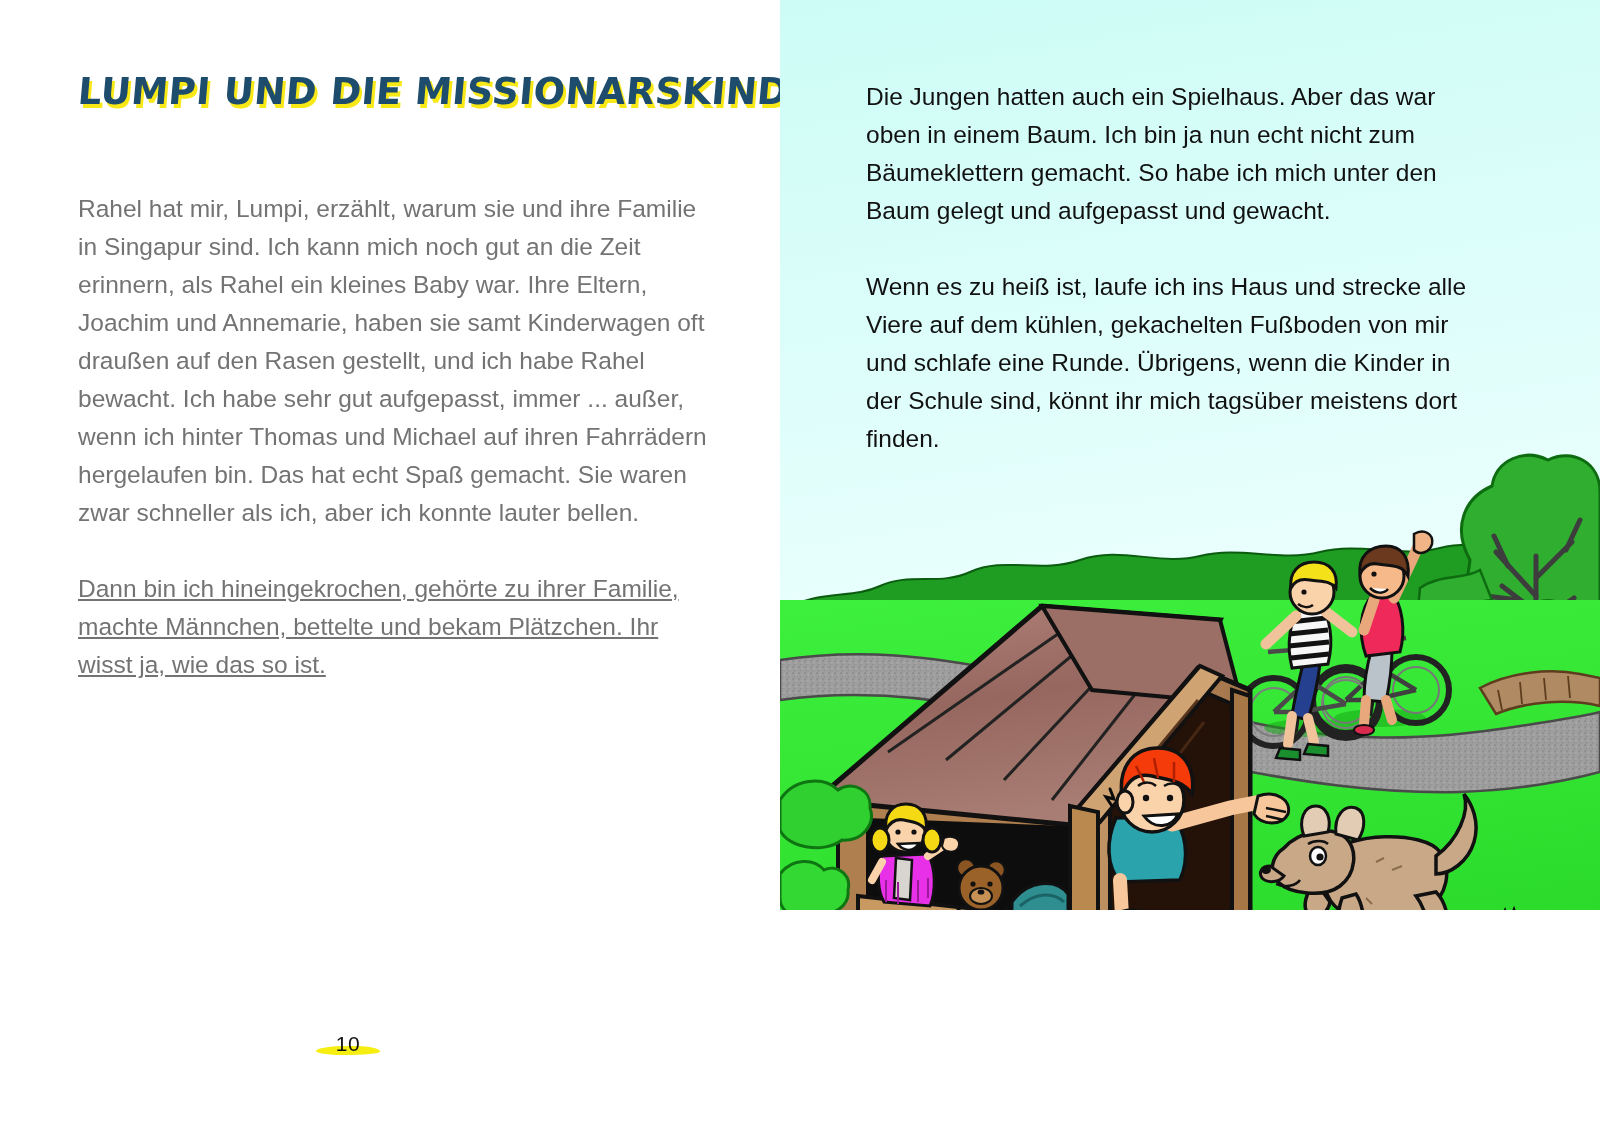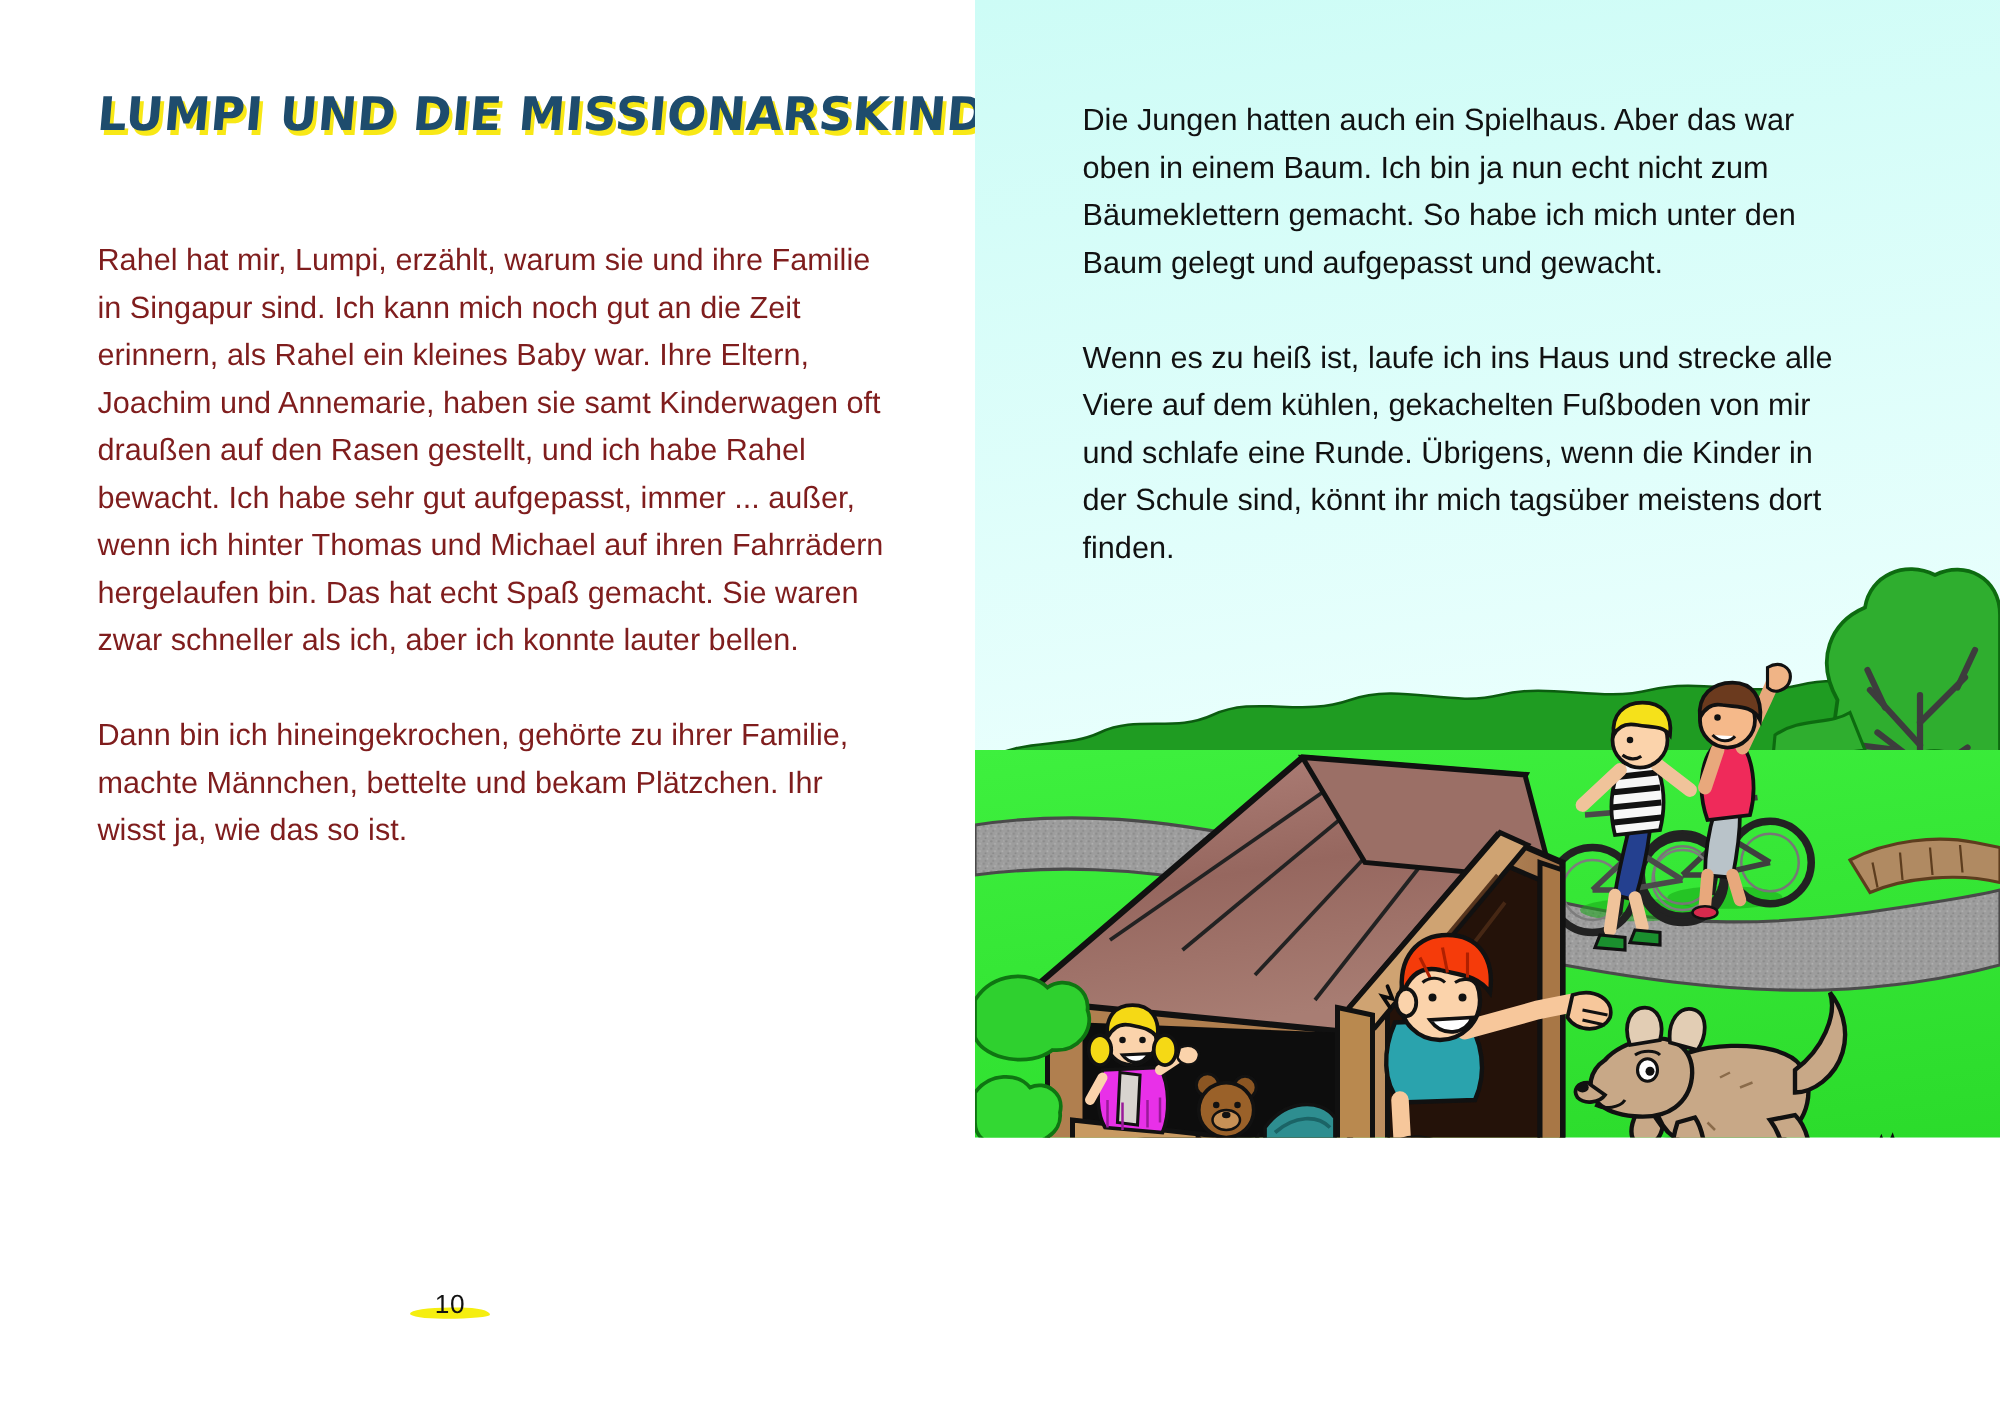--- a/index.html
+++ b/index.html
@@ -28,27 +28,27 @@
     color:#1e4c6d;
     text-shadow:3px 4px 0 #f8e816;
     transform:skewX(-5deg);
     white-space:nowrap;
   }
   .body-col{
     position:absolute;left:78px;top:190px;
     width:640px;
     font-size:24.5px;
     line-height:38px;
-    color:#7f1d1d;
+    color:#737373;
   }
   .body-col p{margin:0 0 38px 0;}
-  .body-col p:last-child{margin-bottom:0;}
+  .body-col p:last-child{margin-bottom:0;text-decoration:underline;}
 
   .folio{
-    position:absolute;left:12px;top:1032px;width:696px;
+    position:absolute;left:0;top:1032px;width:696px;
     text-align:center;
   }
   .folio-wrap{position:relative;display:inline-block;padding:0 14px;}
   .folio-brush{
     position:absolute;left:-6px;right:-6px;bottom:1px;height:9px;
     background:#f5ee10;
     border-radius:55% 40% 60% 45% / 60% 70% 40% 50%;
     z-index:0;
   }
   .folio-num{

